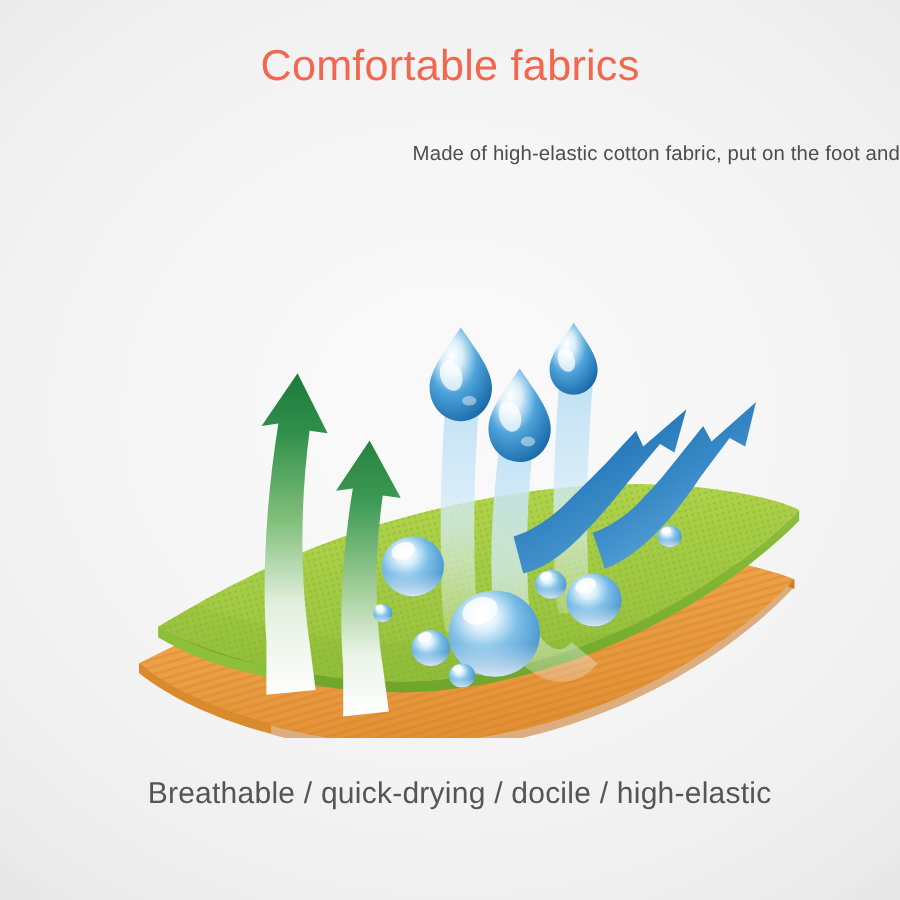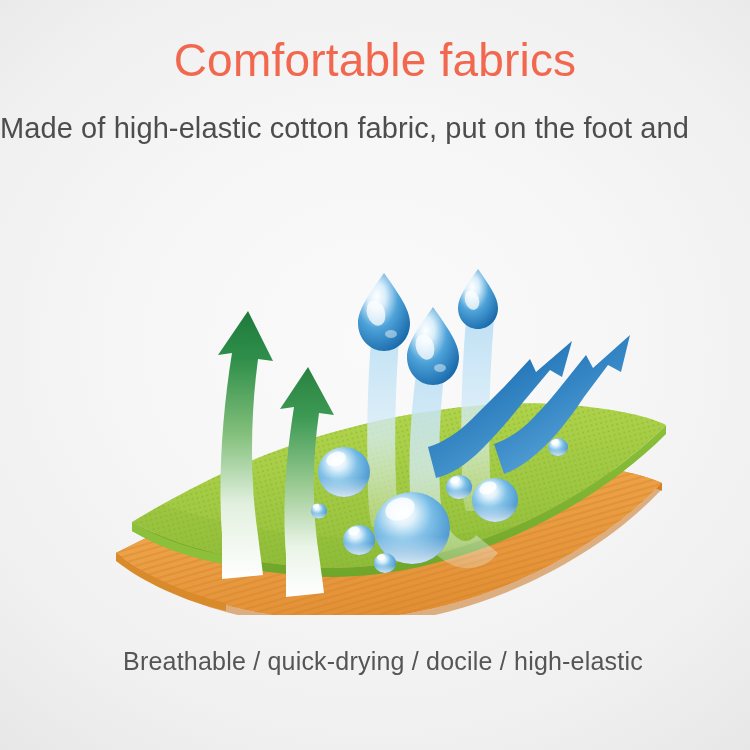--- a/index.html
+++ b/index.html
@@ -14,30 +14,30 @@
     background:
       radial-gradient(ellipse 95% 85% at 50% 46%,
         #fafafa 0%, #f7f7f7 30%, #f0f0f0 62%, #e6e6e7 85%, #dedee0 100%);
     overflow:hidden;
   }
 
   
   .headline {
     position:absolute; top:34px; left:0; width:750px;
     text-align:center;
-    font-size:46px; line-height:1.15;
+    font-size:36px; line-height:1.15;
     font-weight:400;
     letter-spacing:0.2px;
     color:#f2684f;
     white-space:nowrap;
   }
   .subline {
     position:absolute; top:112px; left:0; width:750px;
-    text-align:left;
-    font-size:29px; line-height:32px;
+    text-align:right;
+    font-size:17px; line-height:32px;
     font-weight:400;
     color:#4d4d4d;
     letter-spacing:0.1px;
   }
   .subline span { display:block; }
   .footline {
     position:absolute; top:646px; left:0; width:750px;
     text-align:center;
     font-size:25px; line-height:1.2;
     font-weight:400;

